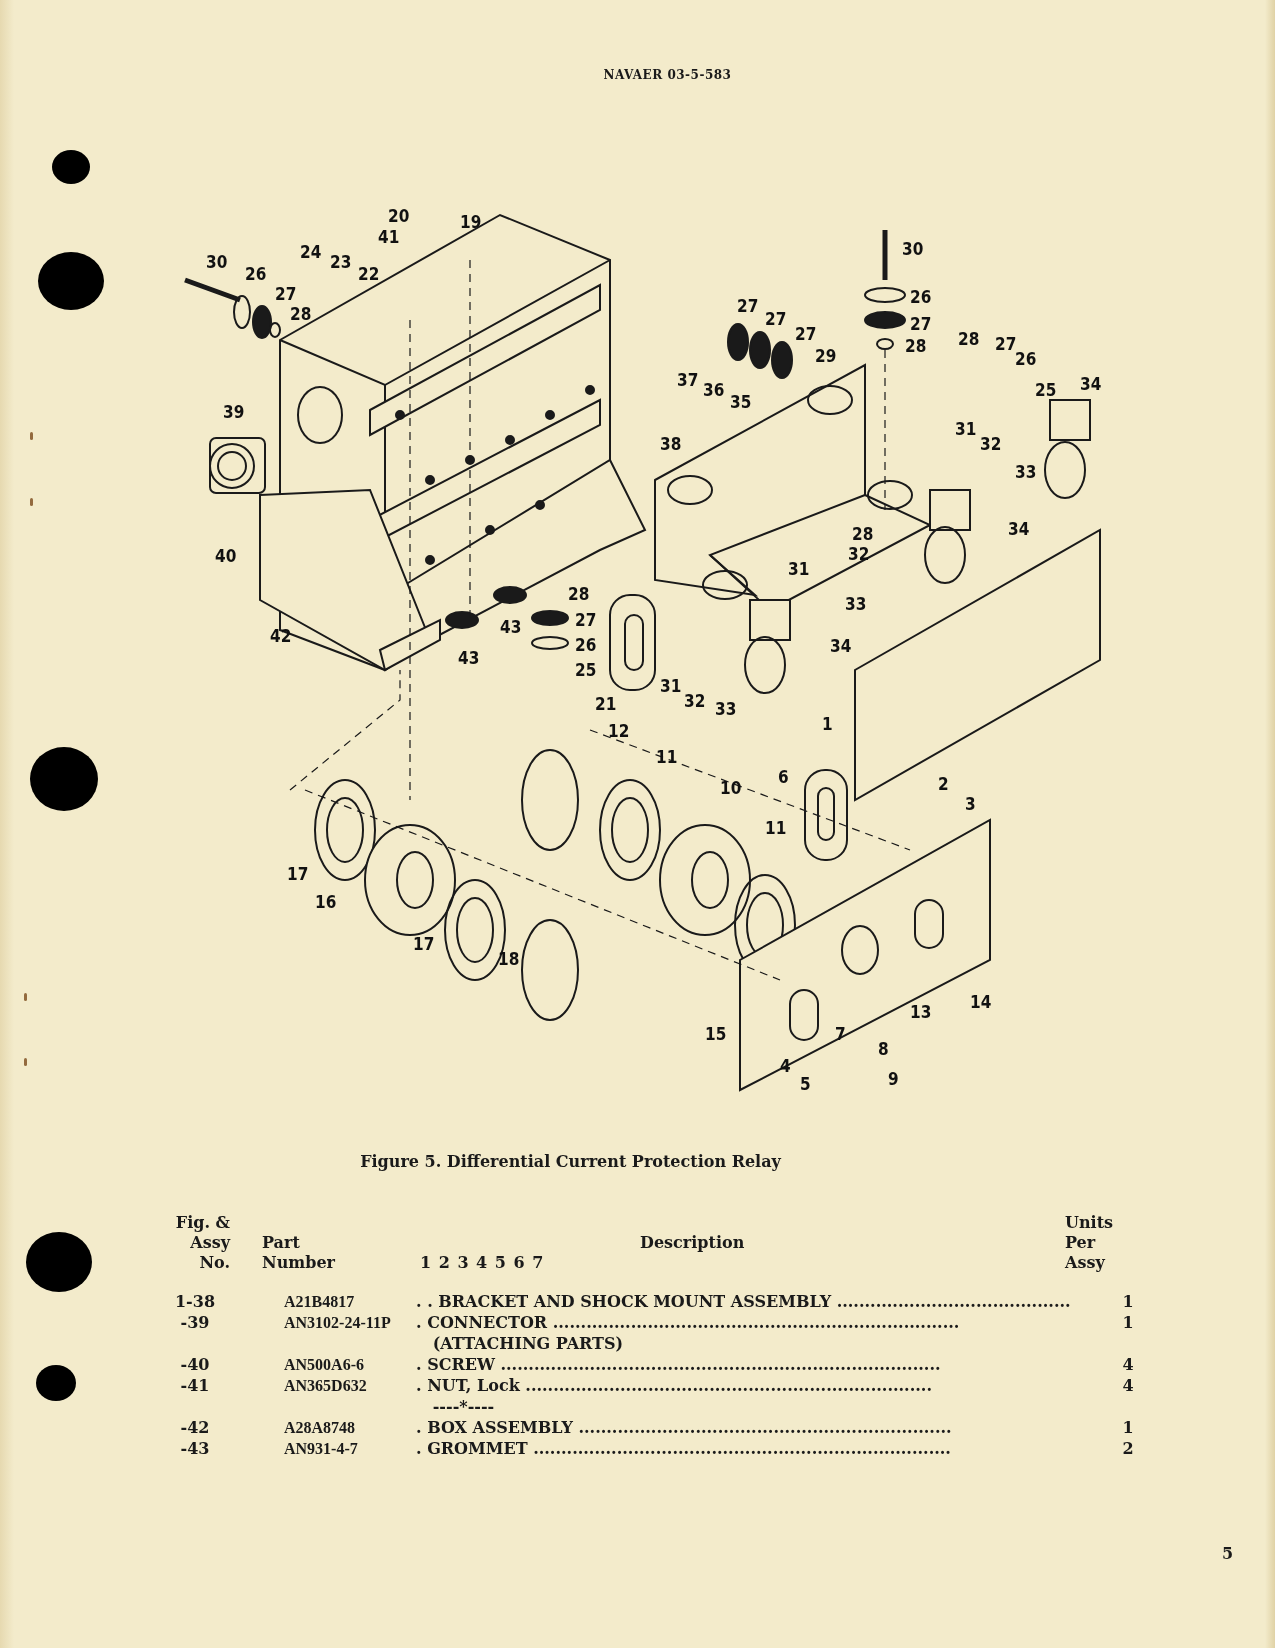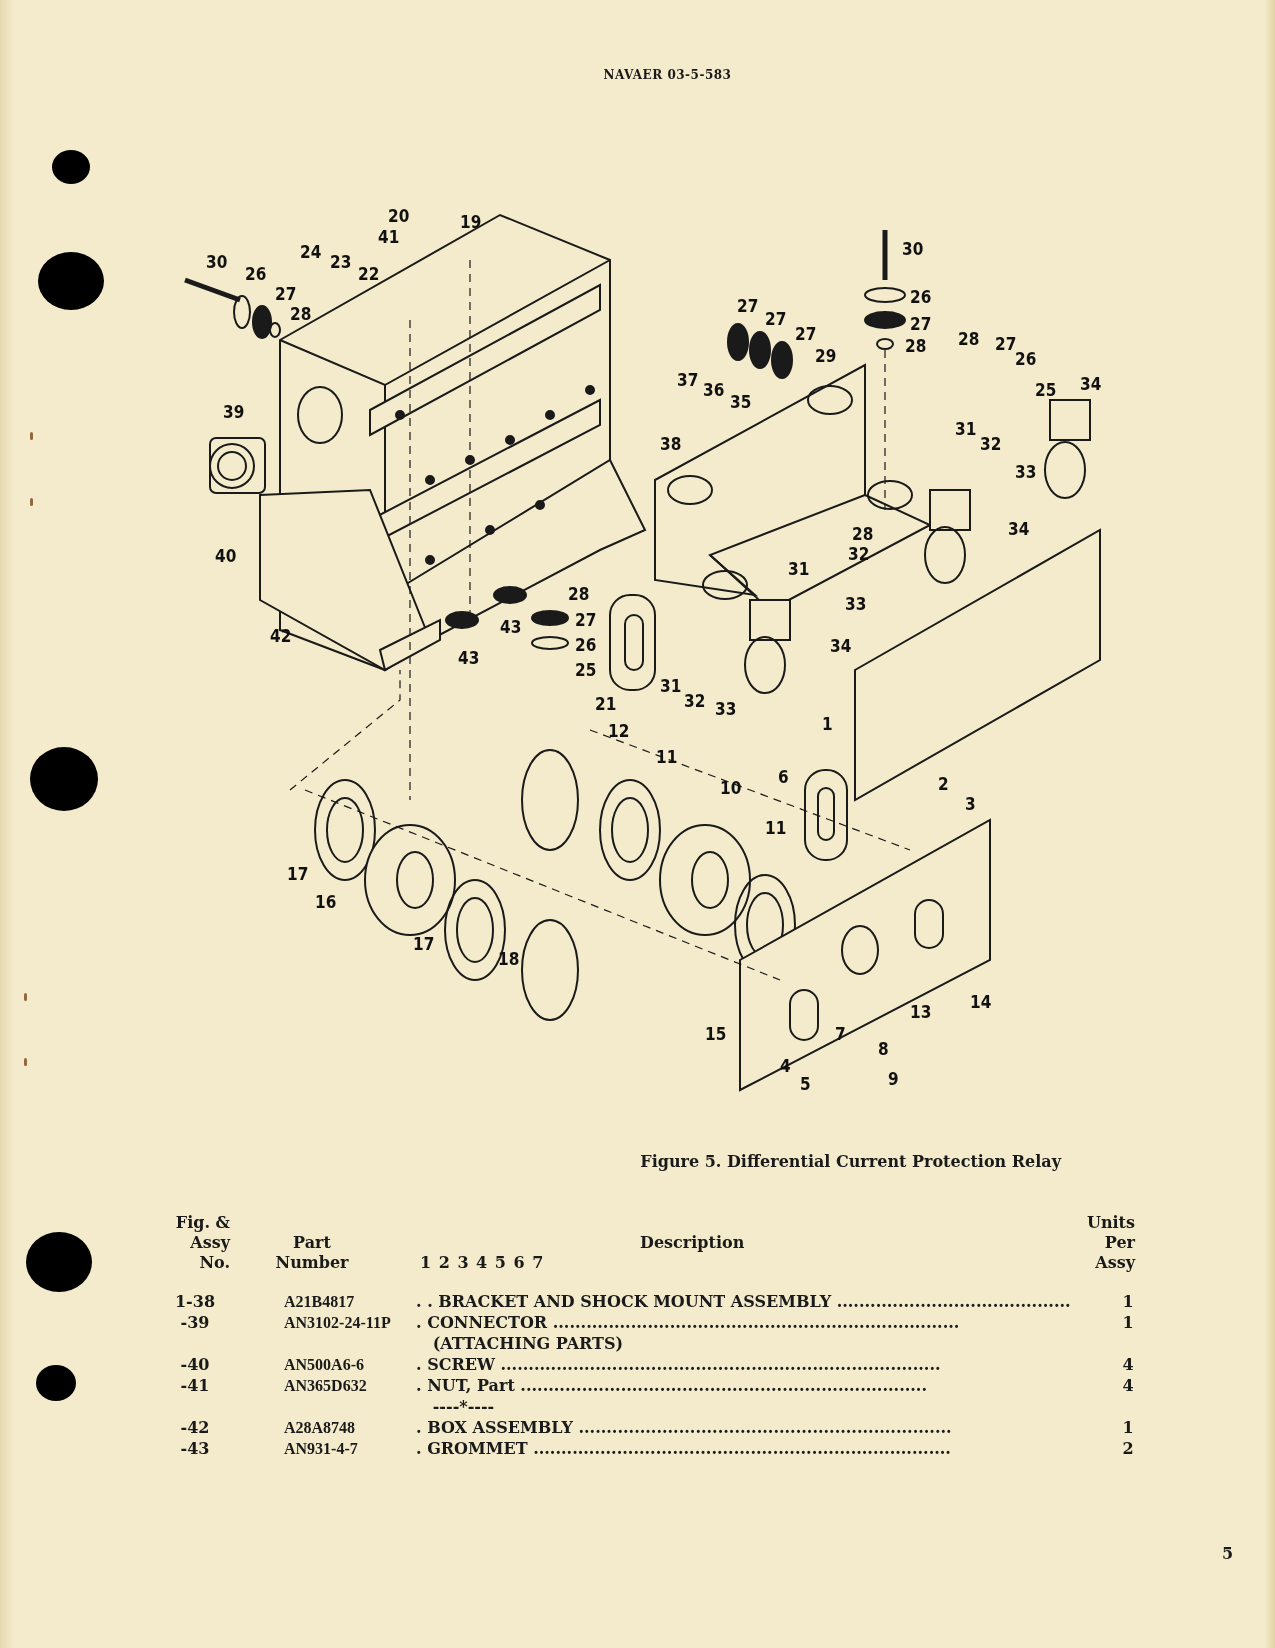--- a/index.html
+++ b/index.html
@@ -10,21 +10,21 @@
     color:#1a1a1a;
   }
   .page-edge-left { position:absolute; left:0; top:0; width:14px; height:1648px; background:linear-gradient(90deg,#e6d9b0,#f3ebcb); }
   .page-edge-right { position:absolute; right:0; top:0; width:10px; height:1648px; background:linear-gradient(270deg,#e0d2a6,#f3ebcb); }
   .header { position:absolute; top:68px; left:0; width:1275px; text-align:center; font-size:12px; font-weight:bold; letter-spacing:0.5px; padding-left:60px; box-sizing:border-box; }
   .hole { position:absolute; background:#000; border-radius:50%; }
   .smudge { position:absolute; width:3px; height:8px; background:#7a4a1a; border-radius:2px; opacity:.8; }
   .figure { position:absolute; left:170px; top:200px; width:1000px; height:960px; }
   .figure svg { width:100%; height:100%; }
   .callout { font-family:"DejaVu Sans Condensed","DejaVu Sans","Liberation Sans",sans-serif; font-weight:bold; font-size:17px; fill:#111; }
-  .caption { position:absolute; top:1212px; left:0; width:1061px; text-align:right; font-size:16px; font-weight:bold; padding-left:80px; box-sizing:border-box; }
+  .caption { position:absolute; top:1212px; left:0; width:1061px; text-align:center; font-size:16px; font-weight:bold; padding-left:80px; box-sizing:border-box; }
   .parts-table { position:absolute; top:1275px; left:160px; width:1020px; font-size:16px; font-weight:bold; }
   .hdr { position:relative; height:92px; }
   .hdr .c { position:absolute; line-height:20px; }
   .row { position:relative; height:21px; line-height:21px; }
   .row .idx { position:absolute; left:0; width:70px; text-align:center; }
   .row .pn { position:absolute; left:124px;font-family:Liberation Serif, serif; }
   .row .desc { position:absolute; left:256px; width:658px; white-space:nowrap; overflow:hidden; }
   .row .qty { position:absolute; left:948px; width:40px; text-align:center; }
   .page-no { position:absolute; top:1550px; left:1196px; font-size:16px; font-weight:bold; }
 </style>
@@ -224,27 +224,27 @@
 
 <div class="caption" style="top:1152px;">Figure 5.   Differential Current Protection Relay</div>
 
 <div class="parts-table" style="top:1213px;">
   <div class="hdr">
     <div class="c" style="left:0;width:70px;text-align:right;">
       <div>Fig. &amp;</div>
       <div>Assy</div>
       <div>No.</div>
     </div>
-    <div class="c" style="left:102px;top:20px;width:100px;text-align:center;">
+    <div class="c" style="left:102px;top:20px;width:100px;">
       <div>Part</div>
       <div>Number</div>
     </div>
     <div class="c" style="left:260px;top:40px;word-spacing:2px;">1 2 3 4 5 6 7</div>
     <div class="c" style="left:480px;top:20px;">Description</div>
-    <div class="c" style="left:905px;width:70px;text-align:right;">
+    <div class="c" style="left:905px;width:70px;text-align:left;">
       <div>Units</div>
       <div>Per</div>
       <div>Assy</div>
     </div>
   </div>
   <div style="margin-top:-14px;">
     <div class="row">
         <span class="idx">1-38</span>
         <span class="pn">A21B4817</span>
         <span class="desc">. . BRACKET AND SHOCK MOUNT ASSEMBLY ..........................................</span>
@@ -264,21 +264,21 @@
       </div>
     <div class="row">
         <span class="idx">-40</span>
         <span class="pn">AN500A6-6</span>
         <span class="desc">. SCREW ...............................................................................</span>
         <span class="qty">4</span>
       </div>
     <div class="row">
         <span class="idx">-41</span>
         <span class="pn">AN365D632</span>
-        <span class="desc">. NUT, Part .........................................................................</span>
+        <span class="desc">. NUT, Lock .........................................................................</span>
         <span class="qty">4</span>
       </div>
     <div class="row">
         <span class="idx"></span>
         <span class="pn"></span>
         <span class="desc" style="white-space:pre;">   ----*----</span>
         <span class="qty"></span>
       </div>
     <div class="row">
         <span class="idx">-42</span>

